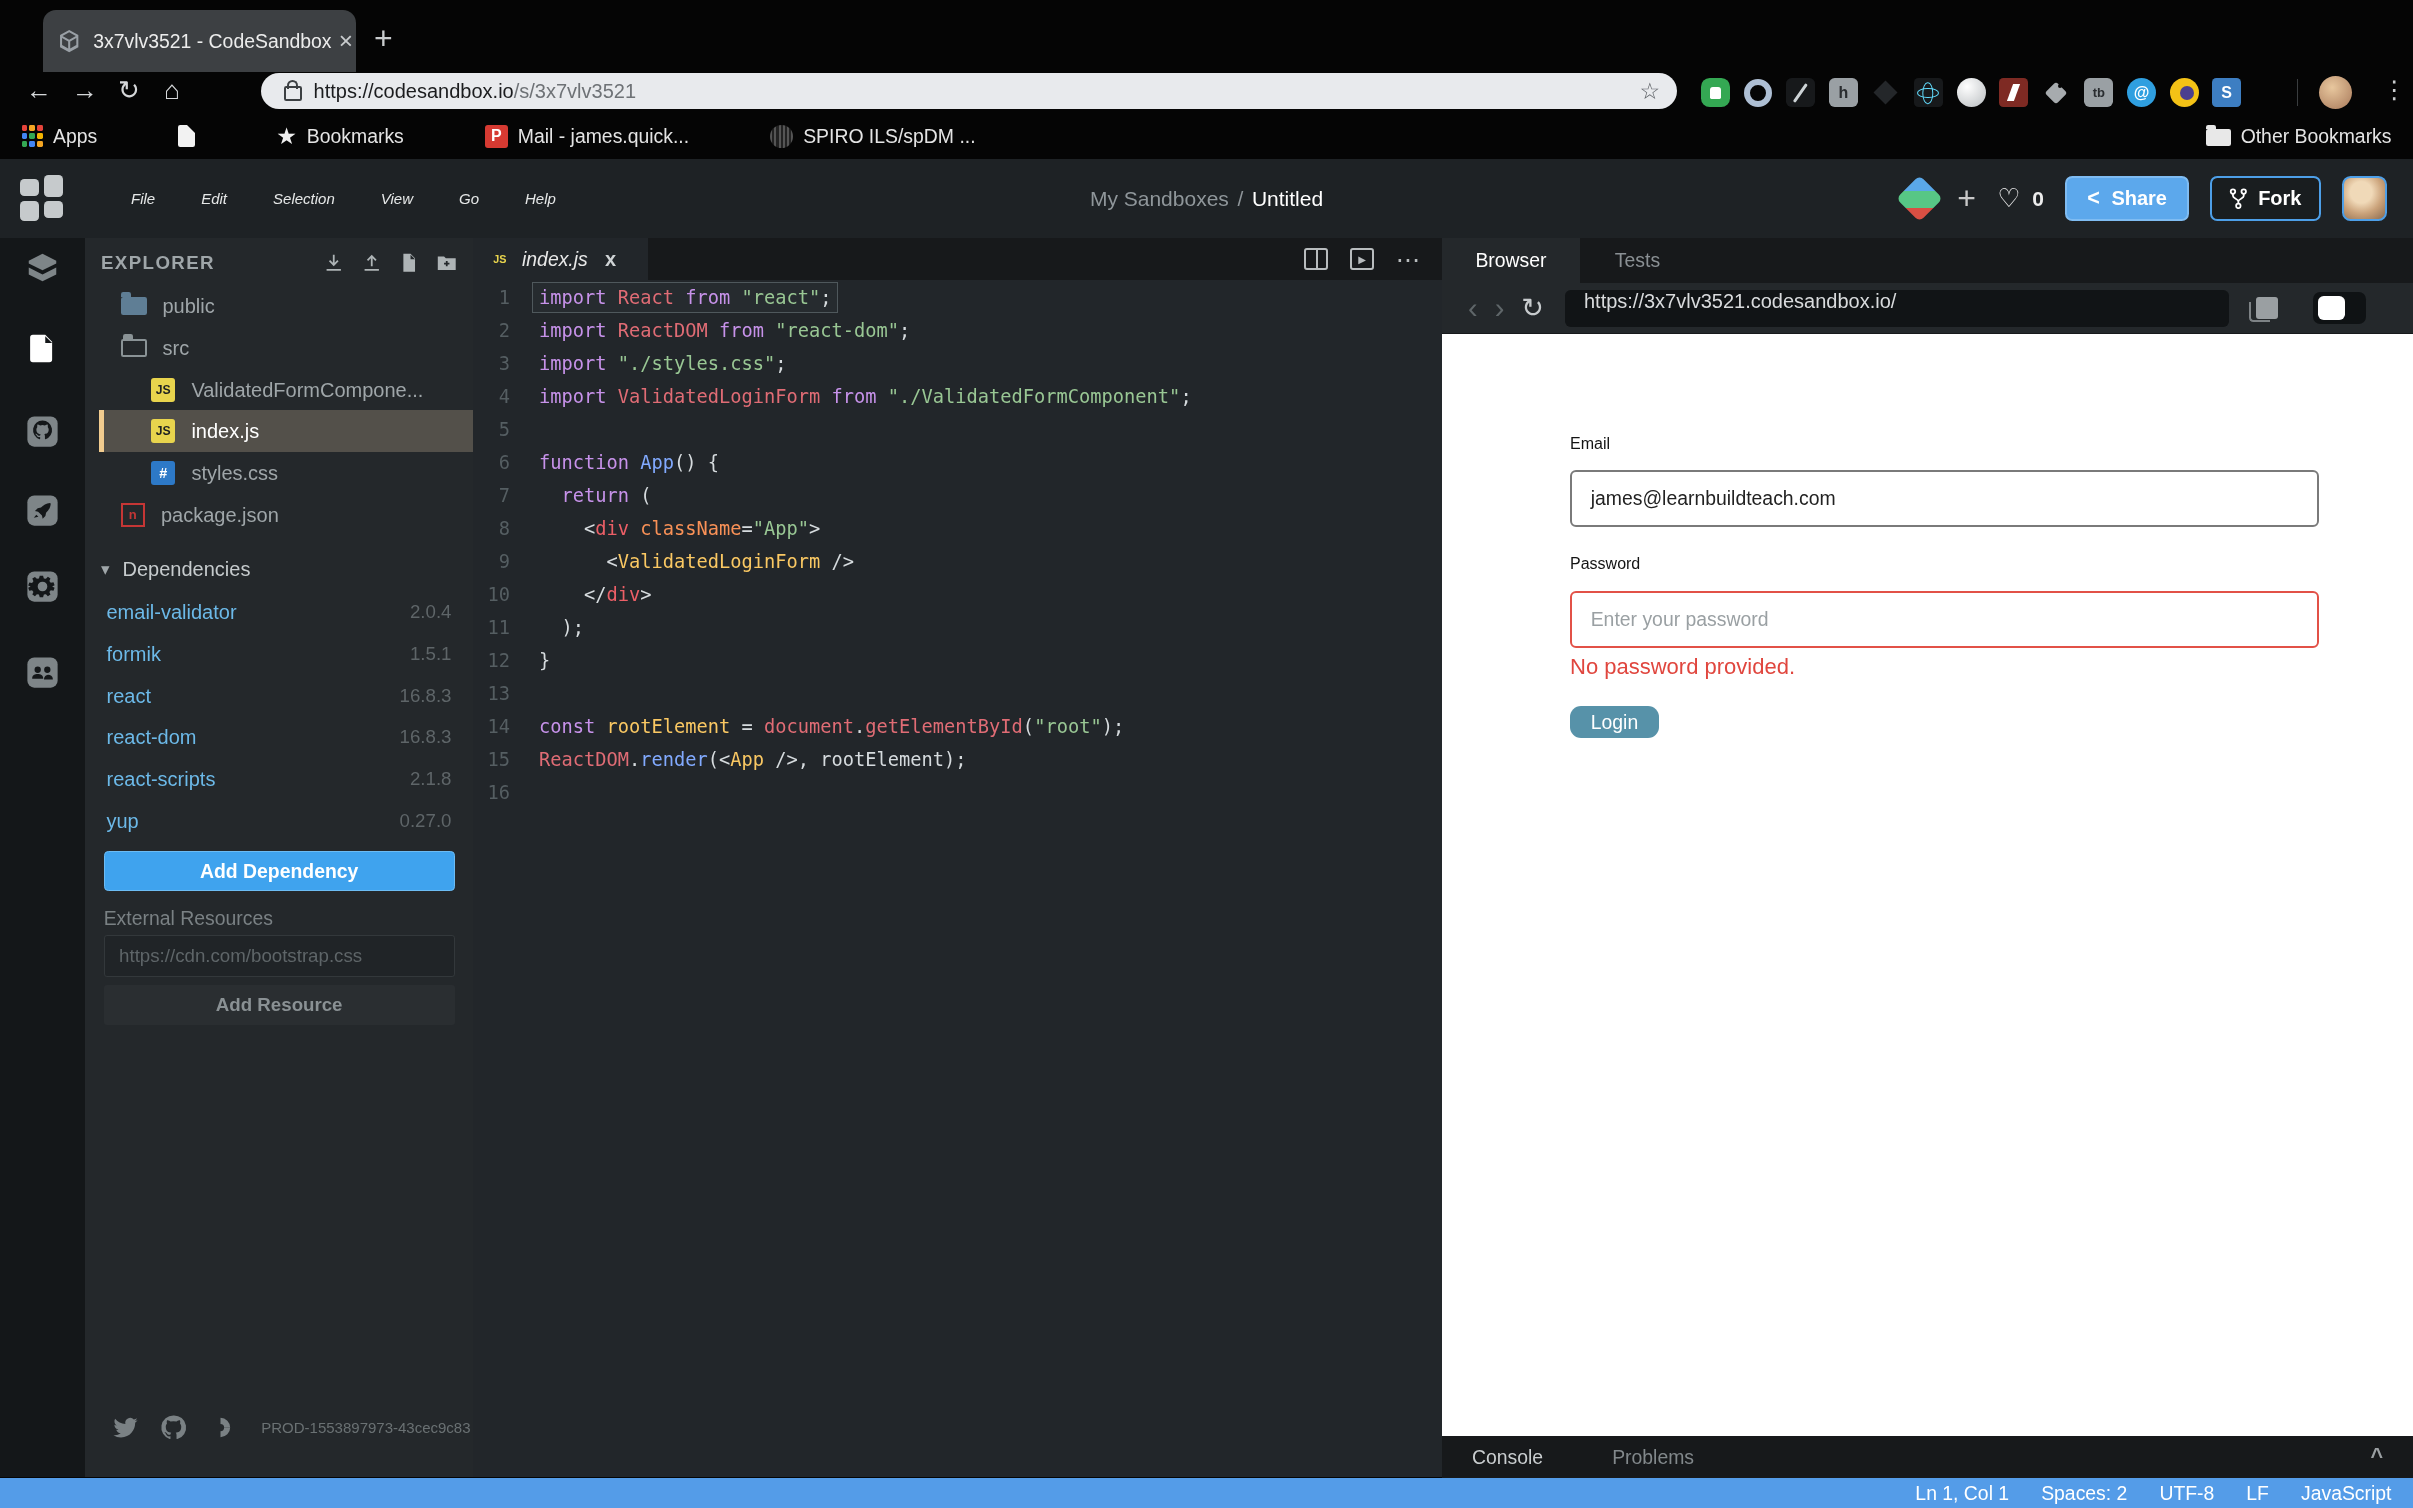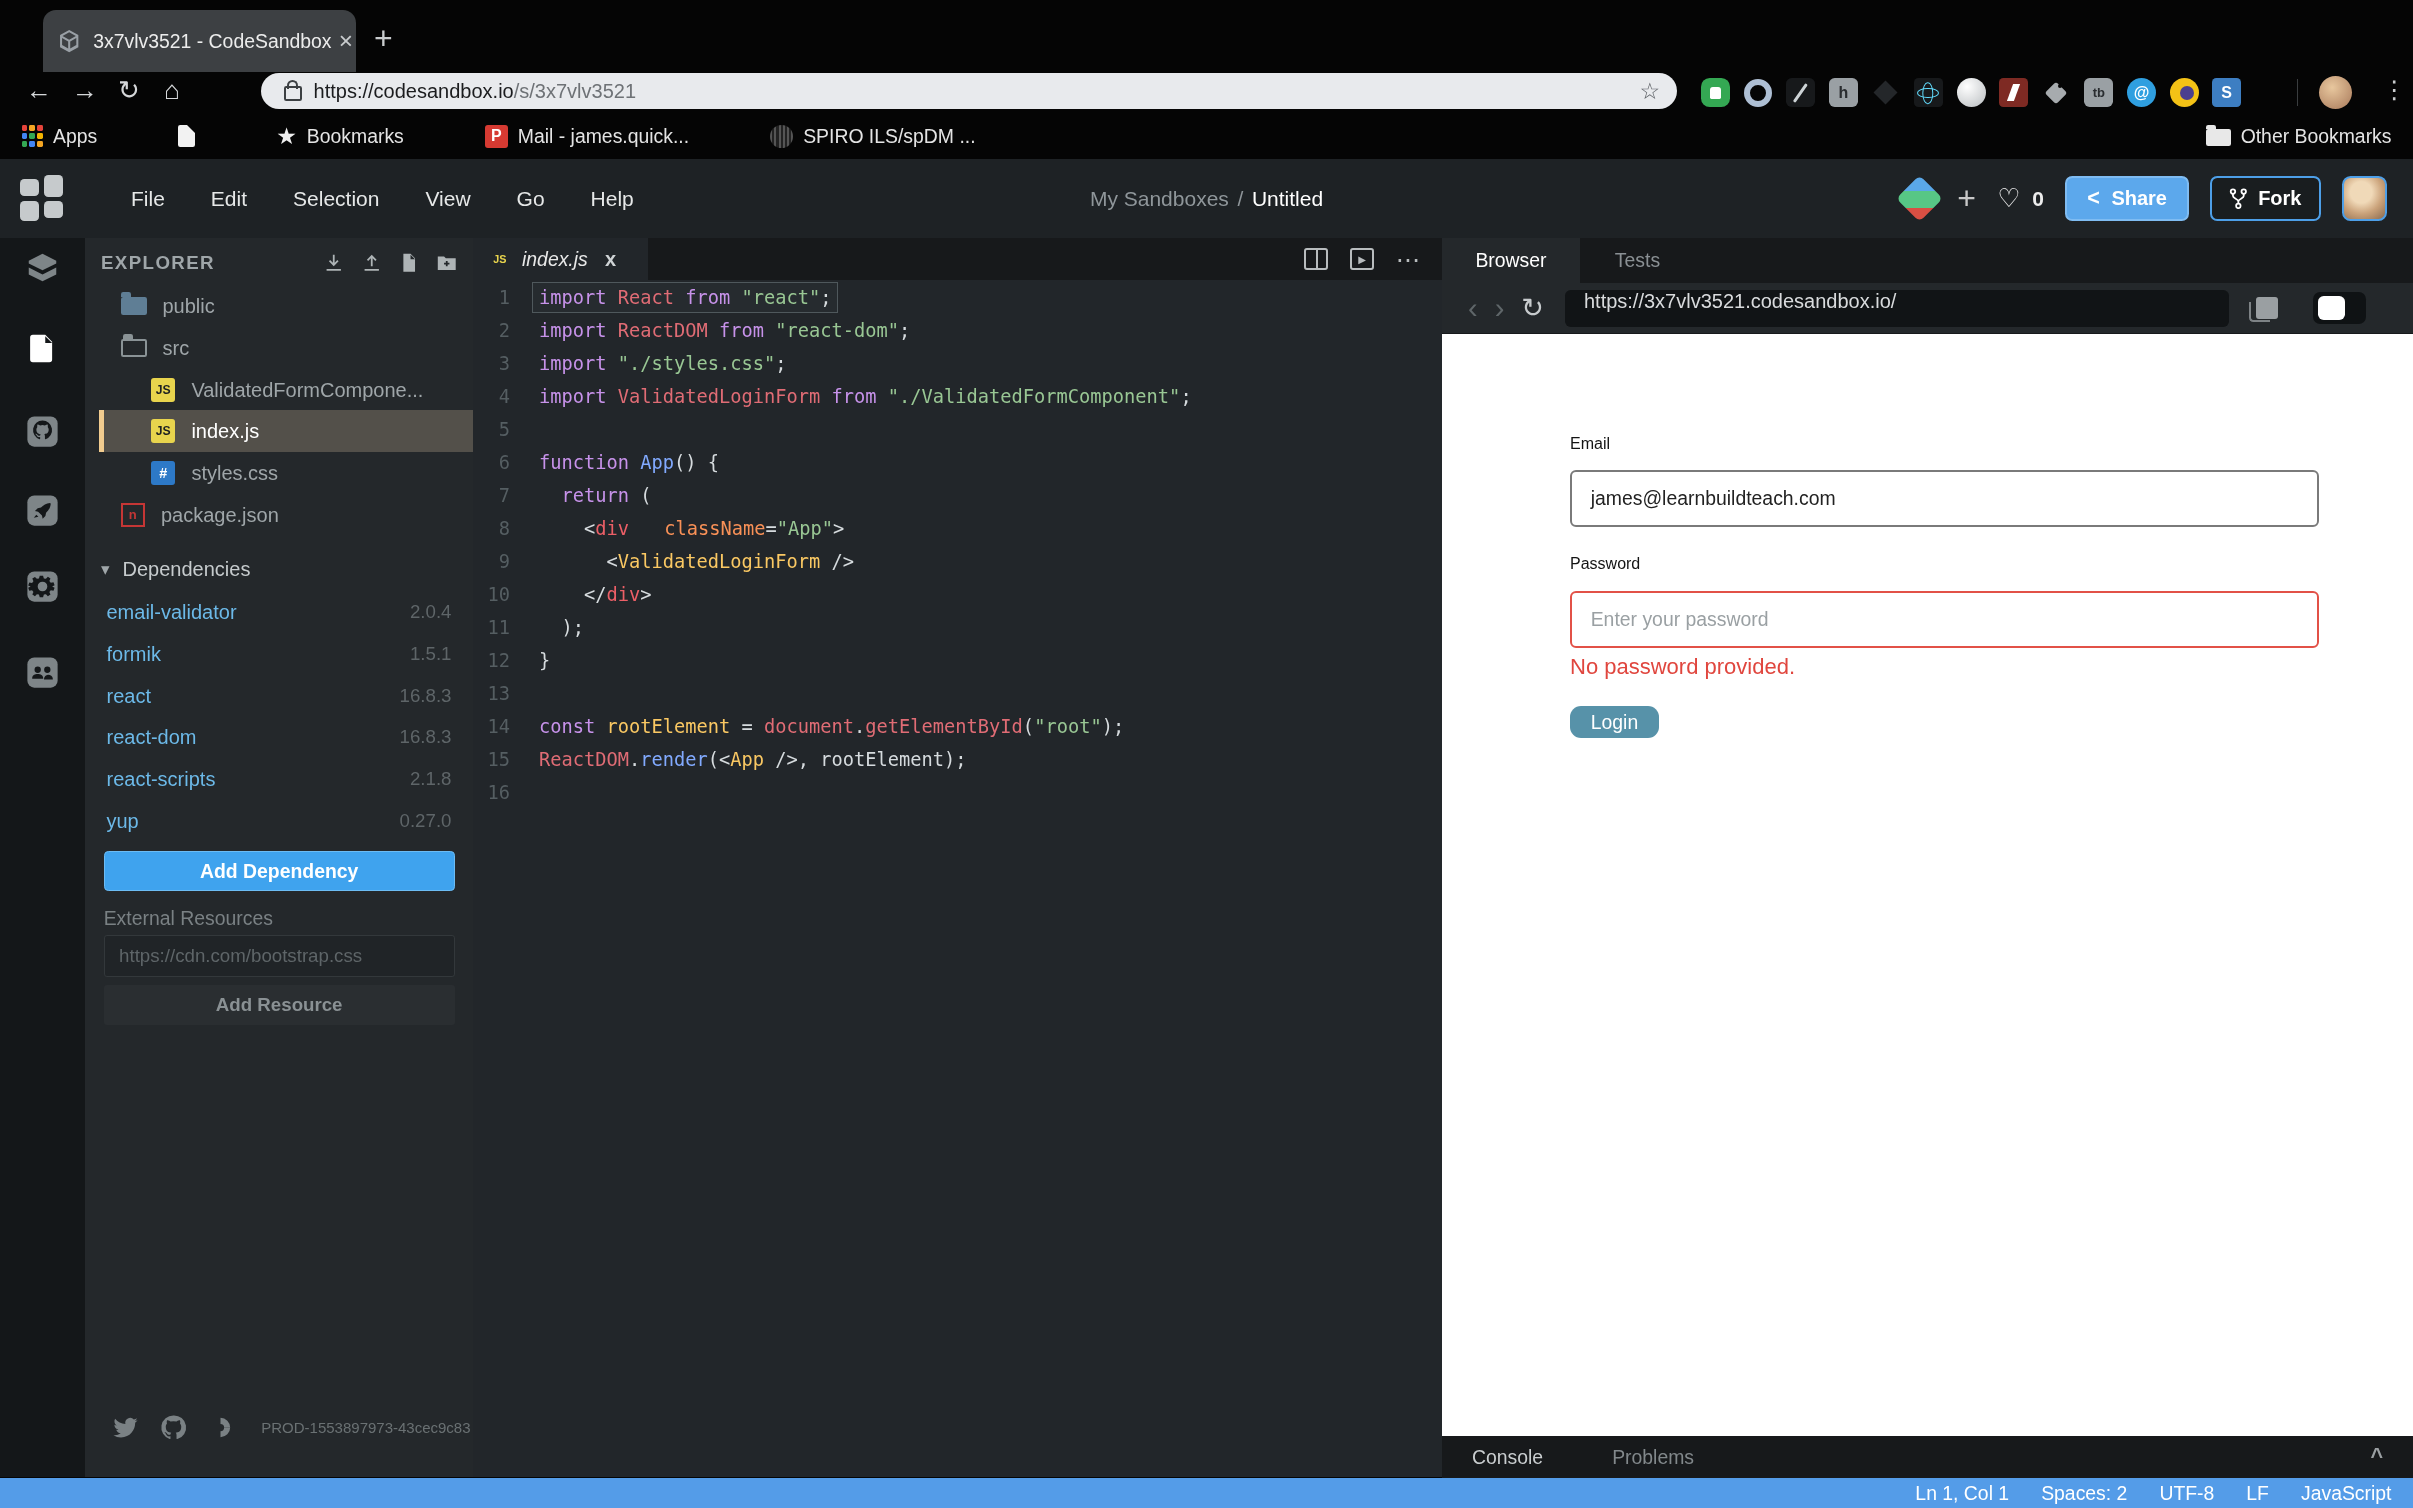--- a/index.html
+++ b/index.html
@@ -76,21 +76,21 @@
 
   
   #csbheader{left:0;top:159px;width:2413px;height:79px;background:#1e2225;}
   #csblogo{left:20px;top:16px;width:45px;height:46px;}
   #csblogo i{position:absolute;background:#c6cacc;border-radius:4.3px;}
   #csblogo .a{left:0;top:4.3px;width:19.4px;height:17px;}
   #csblogo .b{left:24px;top:0;width:19.4px;height:21.5px;}
   #csblogo .c{left:0;top:26px;width:19.4px;height:20px;}
   #csblogo .d{left:24px;top:26px;width:19.4px;height:17px;}
   #menus{left:108px;top:0;height:79px;display:flex;align-items:center;gap:0;}
-  .menu{font-size:21px;color:#e6e8e8;padding:0 23px;}
+  .menu{font-size:15px;color:#e6e8e8;padding:0 23px;font-style:italic;}
   #crumb{left:0;top:0;width:2413px;height:79px;display:flex;align-items:center;justify-content:center;
          font-size:21px;pointer-events:none;}
   #crumb .p{color:#8f969a;}
   #crumb .c{color:#fff;margin-left:8.6px;}
   #crumb .s{color:#8f969a;margin-left:8.6px;}
   #hdractions{right:26px;top:0;height:79px;position:absolute;display:flex;align-items:center;gap:21.5px;}
   .gem{width:33px;height:33px;transform:rotate(45deg);border-radius:5.7px;
        background:linear-gradient(135deg,#5aa8e8 0 35%,#57c785 35% 70%,#d94f43 70% 100%);}
   .plus{font-size:32px;color:#c8c8c8;}
   .heart{font-size:26px;color:#ececec;}
@@ -160,21 +160,21 @@
   .splitic{width:24.4px;height:21.5px;border:2.2px solid #b8bcbe;border-radius:2.9px;position:relative;box-sizing:border-box;}
   .splitic:before{content:"";position:absolute;left:50%;top:0;width:2.2px;height:100%;background:#b8bcbe;}
   .runic{width:24.4px;height:21.5px;border:2.2px solid #b8bcbe;border-radius:2.9px;box-sizing:border-box;
          display:flex;align-items:center;justify-content:center;color:#b8bcbe;font-size:10px;}
   .moredots{color:#b8bcbe;font-size:24.4px;letter-spacing:1.4px;}
   #code{left:0;top:43px;width:970px;position:absolute;font-family:"DejaVu Sans Mono",monospace;font-size:18.7px;}
   .cl{height:33px;display:flex;align-items:center;white-space:pre;}
   .cl .num{width:66px;text-align:right;color:#555e62;flex:none;padding-right:29px;box-sizing:border-box;}
   .cl.current .codetext{outline:0.7px solid #4f585c;background:#262b2f;margin-left:-5.7px;padding:4.3px 5.7px;}
   .tk-kw{color:#c792ea;}.tk-id{color:#e06c75;}.tk-str{color:#99c794;}.tk-fn{color:#82aaff;}
-  .tk-comp{color:#fac863;}.tk-tag{color:#ec5f67;}.tk-attr{color:#f99157;margin-left:24px;}.tk-pl{color:#d6dbde;}
+  .tk-comp{color:#fac863;}.tk-tag{color:#ec5f67;}.tk-attr{color:#f99157;}.tk-pl{color:#d6dbde;}
 
   
   #preview{left:1442px;top:238px;width:971px;height:1239px;background:#17191b;}
   #pvtabs{left:0;top:0;width:971px;height:45px;display:flex;}
   .pvtab{height:45px;display:flex;align-items:center;justify-content:center;font-size:19.4px;}
   .pvtab.active{width:138px;background:#24282b;color:#fff;}
   .pvtab.inactive{width:115px;color:#8a9094;}
   #pvnav{left:0;top:45px;width:971px;height:50px;background:#24282b;display:flex;align-items:center;
          padding:0 26px;box-sizing:border-box;gap:17px;}
   #pvnav .arr{font-size:29px;color:#5f6669;line-height:1;}

